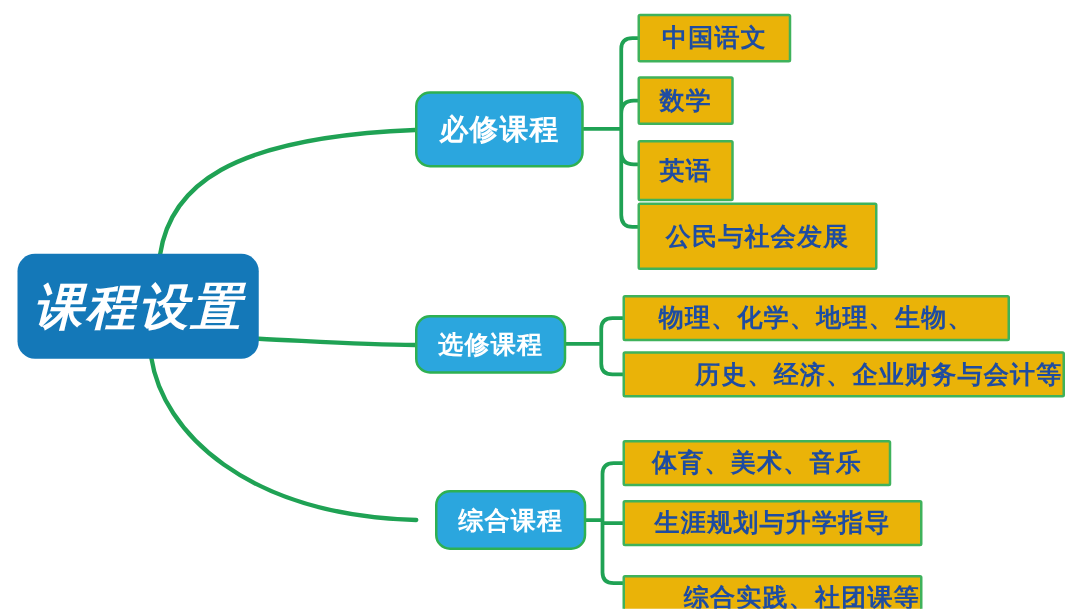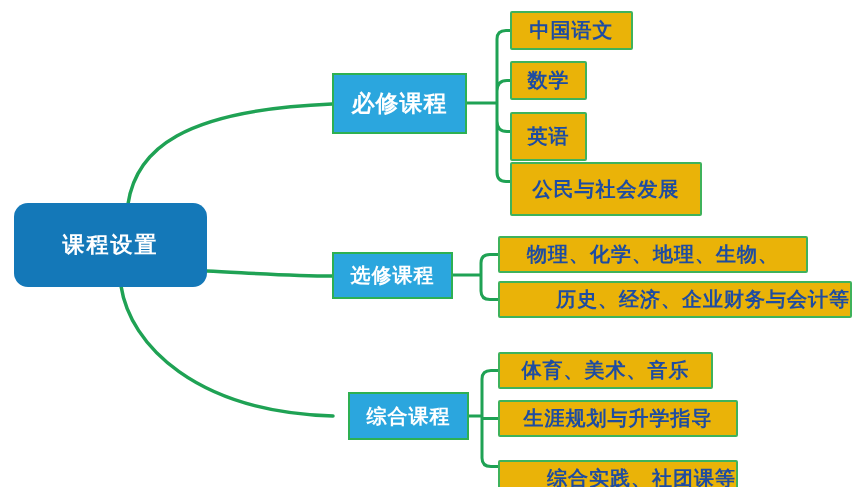--- a/index.html
+++ b/index.html
@@ -6,24 +6,24 @@
   body{
     width:860px;height:487px;background:#ffffff;overflow:hidden;
     font-family:"Liberation Sans",sans-serif;position:relative;
   }
   .canvas{position:absolute;inset:0;width:860px;height:487px;}
   svg.wires{position:absolute;left:0;top:0;width:860px;height:487px;}
   .node{position:absolute;display:flex;align-items:center;justify-content:center;
         box-sizing:border-box;font-weight:bold;white-space:nowrap;}
   .root-node{
     background:#1478B8;color:#ffffff;border-radius:14px;
-    font-size:22px;letter-spacing:2px;
+    font-size:40px;letter-spacing:2px;font-style:italic;
   }
   .branch-node{
-    background:#2BA6DE;color:#ffffff;border:2px solid #2EB052;border-radius:0;
+    background:#2BA6DE;color:#ffffff;border:2px solid #2EB052;border-radius:12px;
     letter-spacing:1px;
   }
   .leaf-node{
     background:#eab308;color:#1E4CA1;border:2px solid #3FB25B;border-radius:2px;
     font-size:20px;letter-spacing:1px;
   }
 </style>
 </head>
 <body>
 

